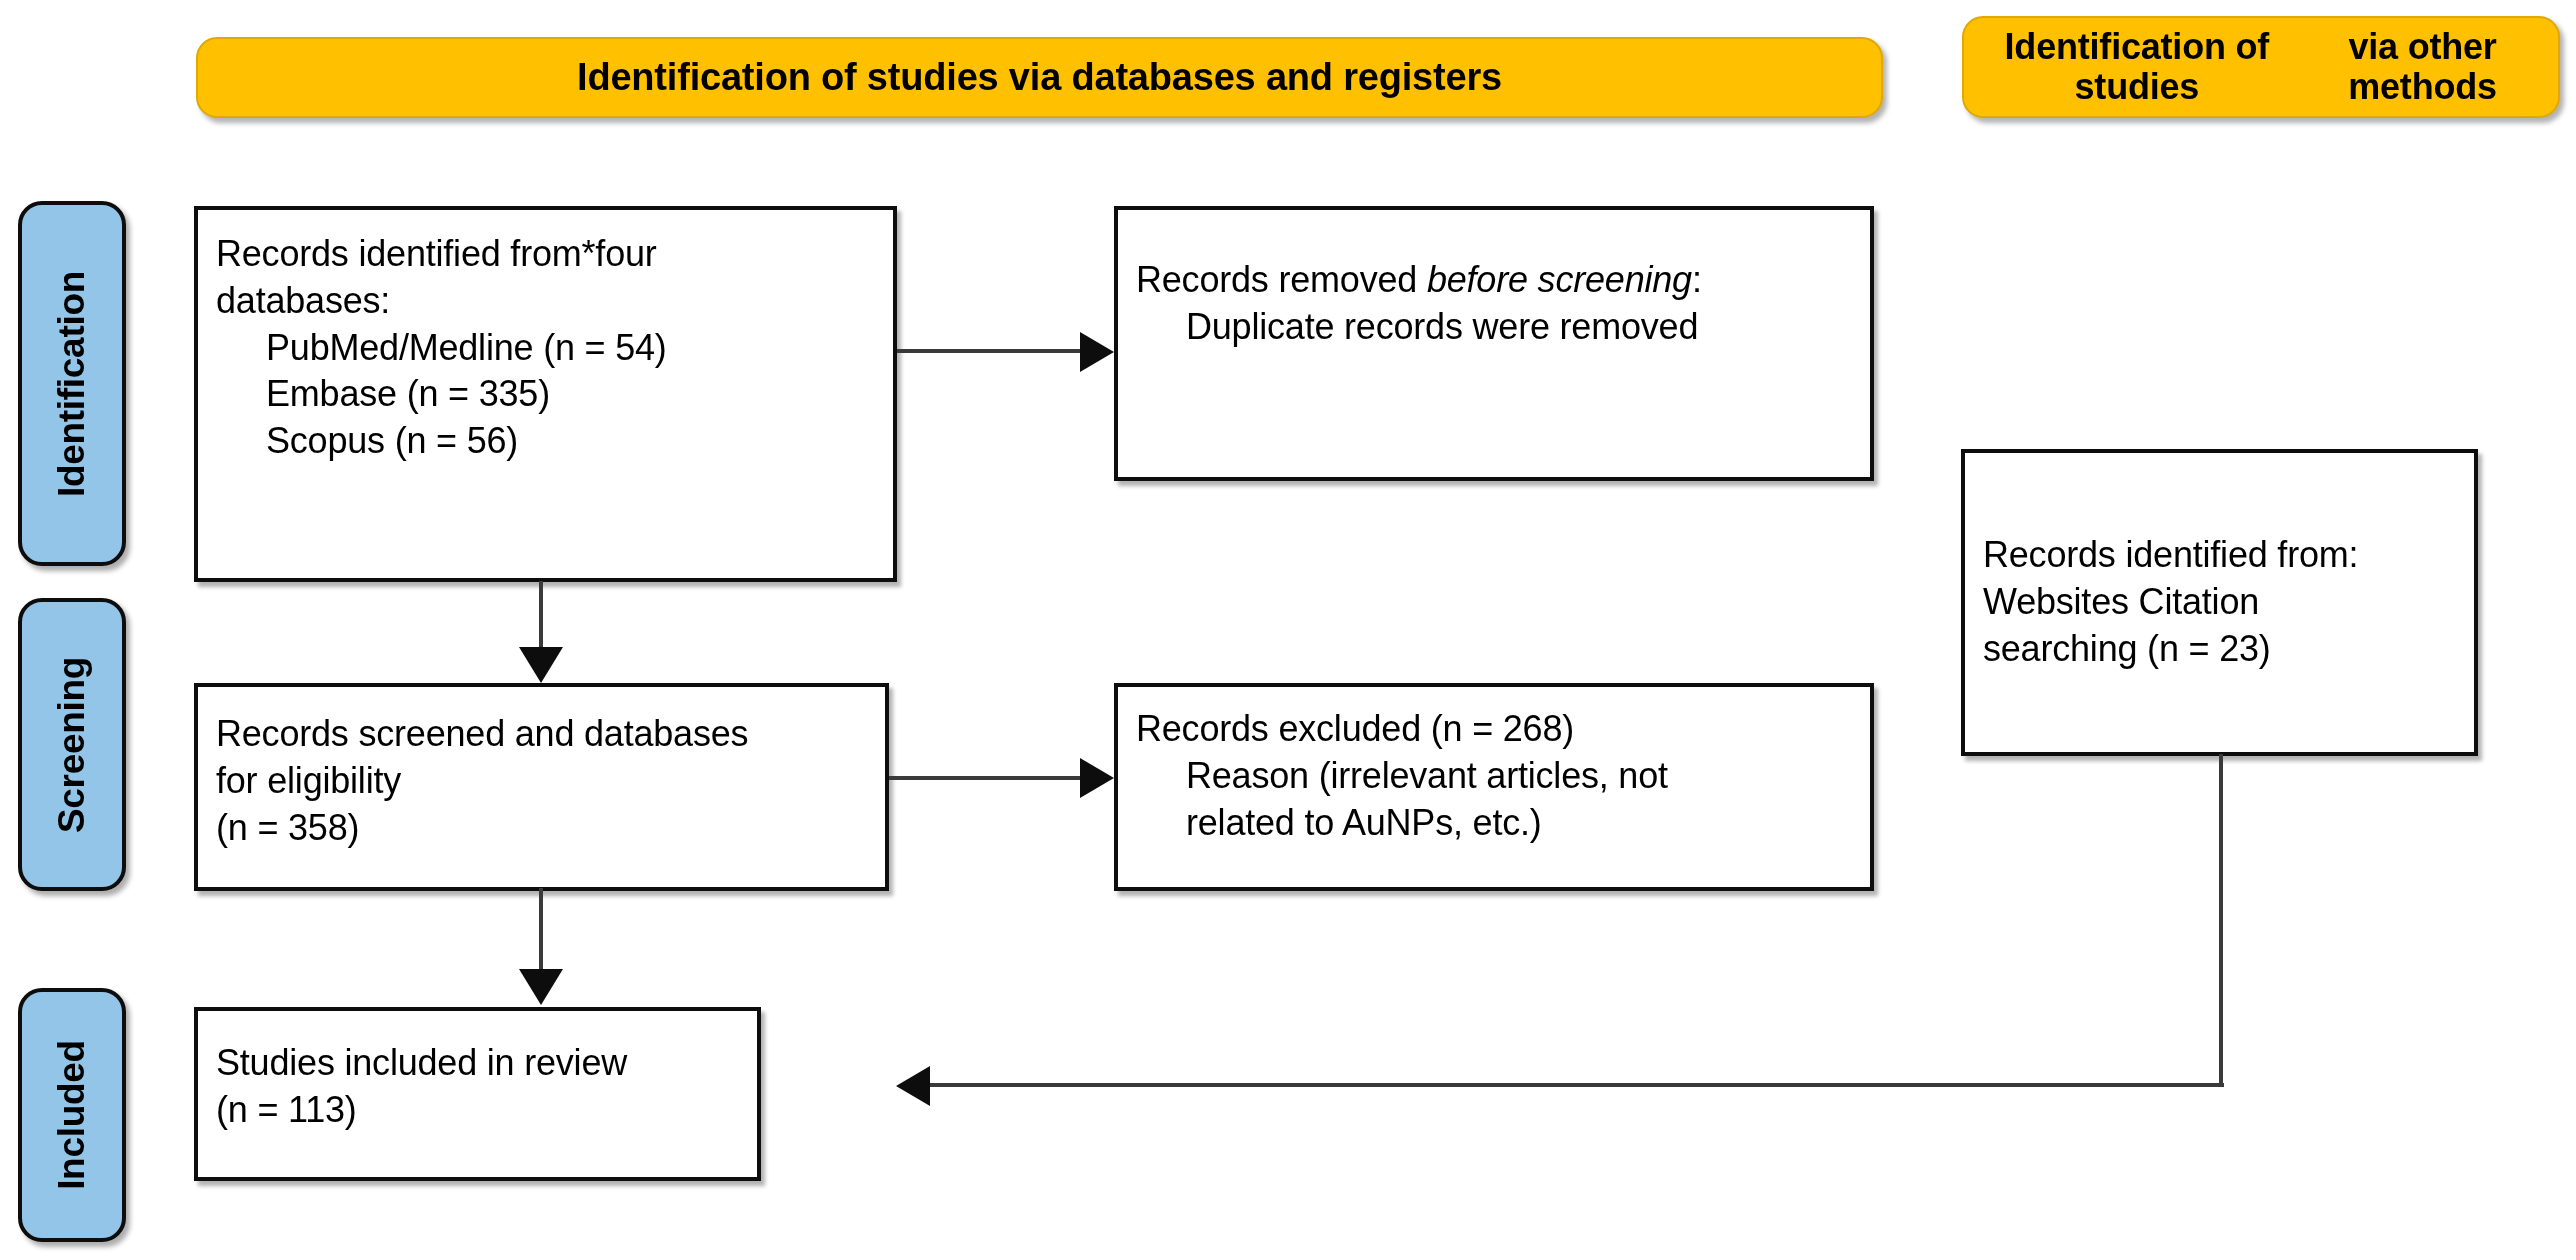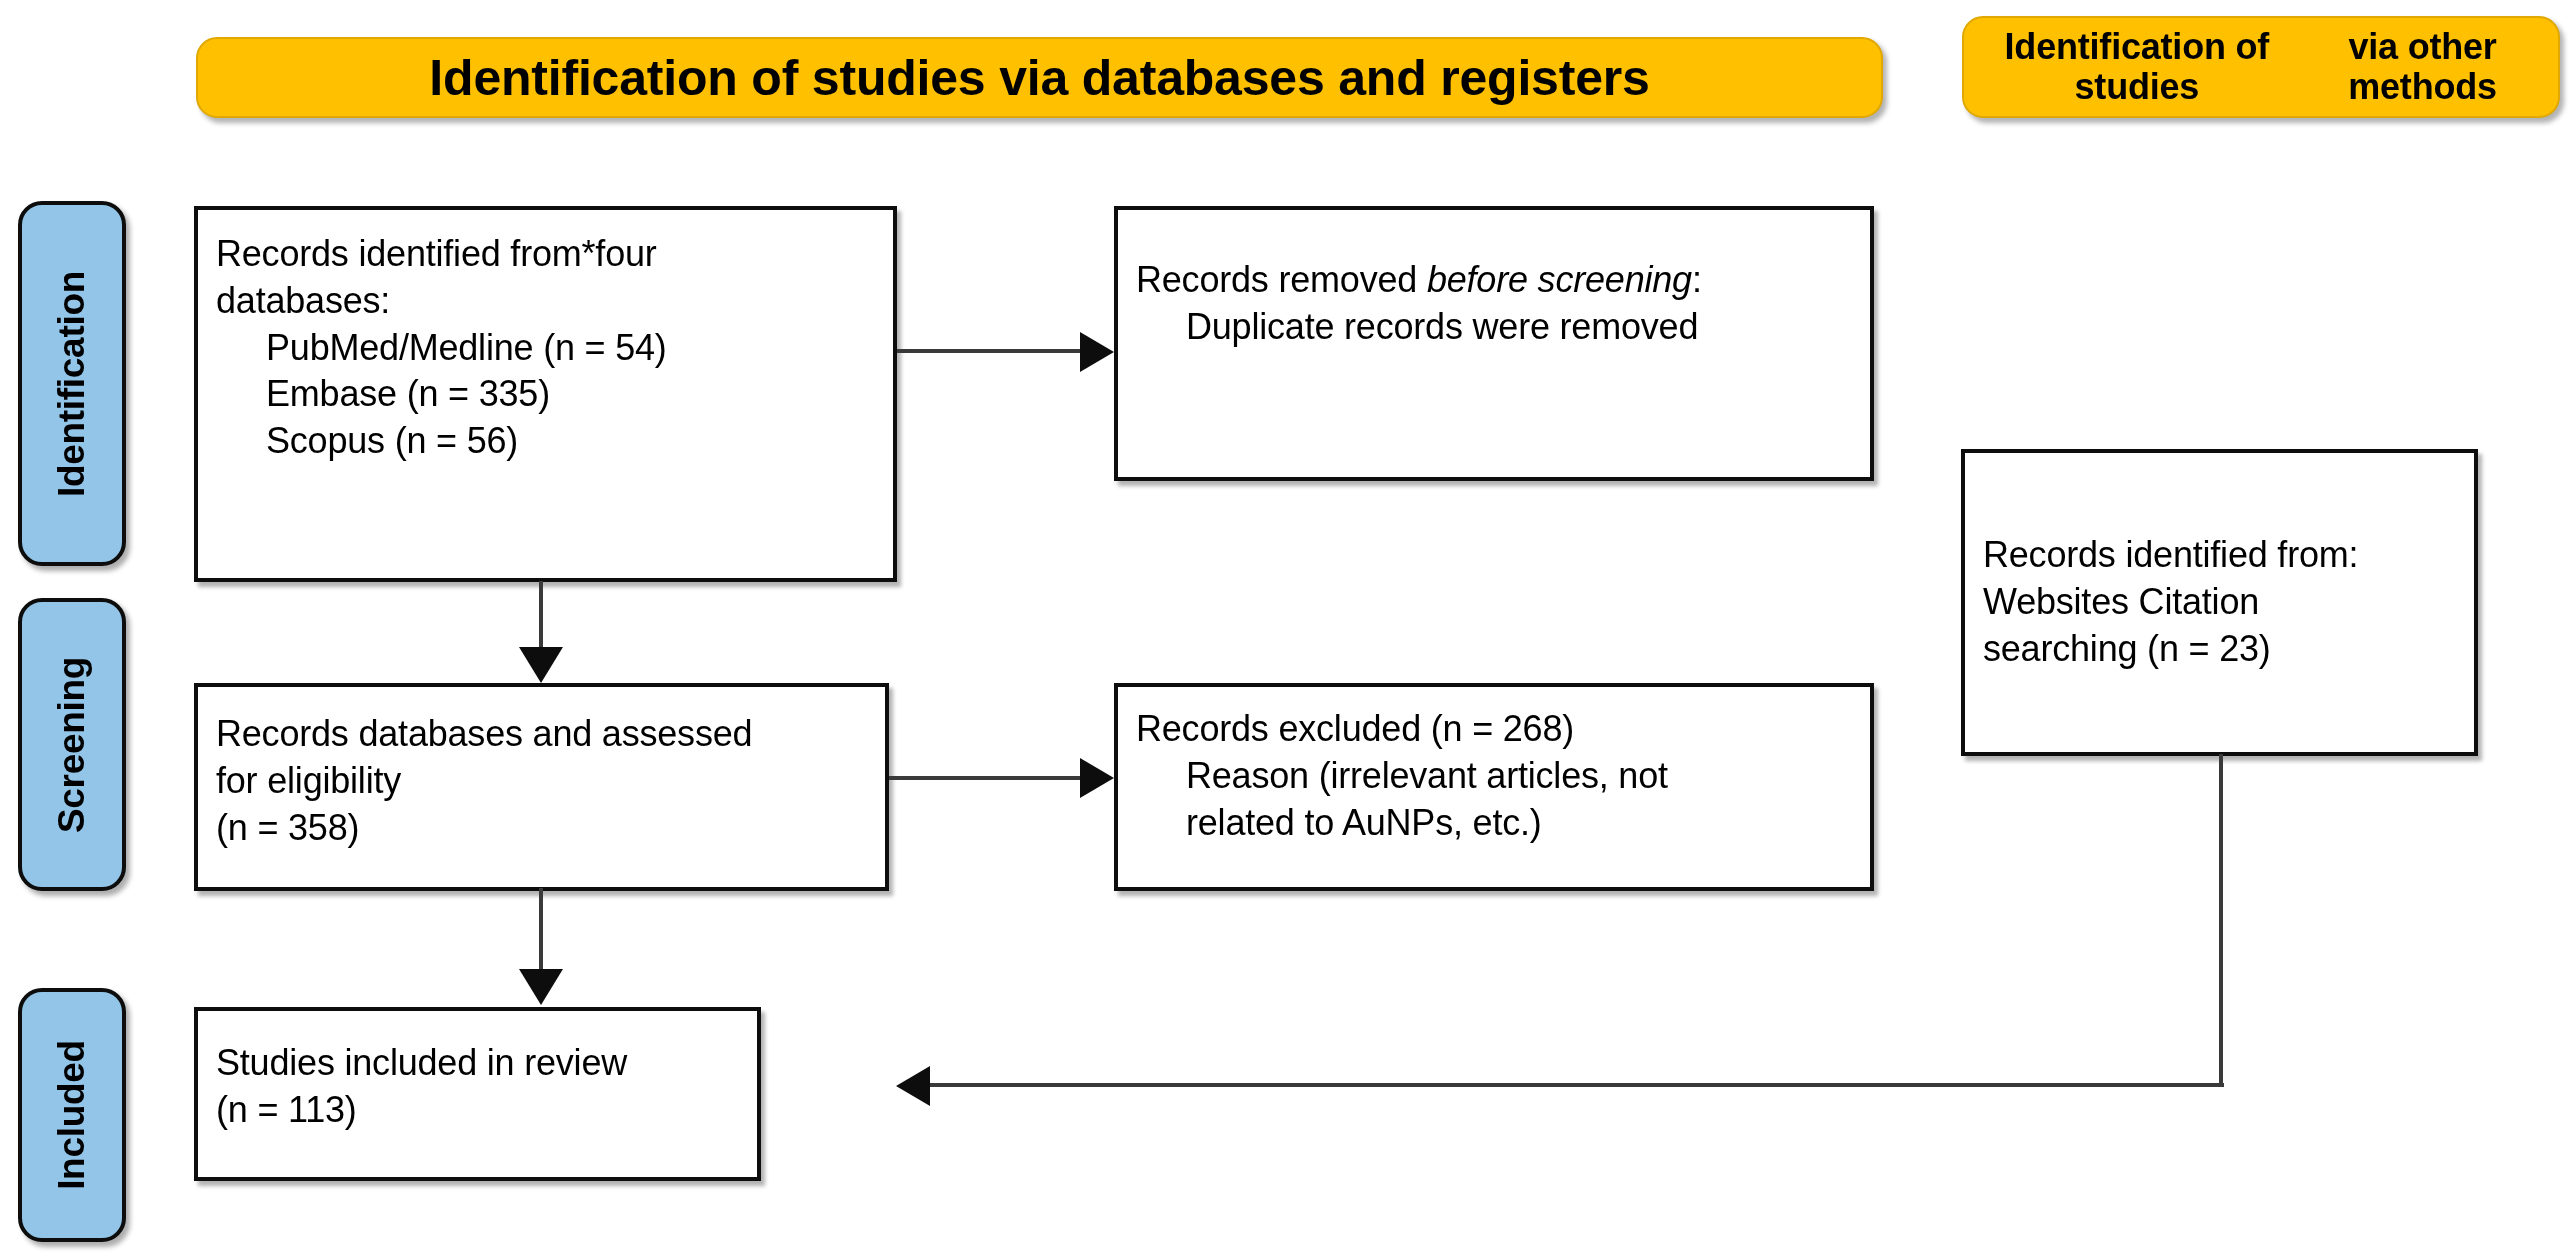--- a/index.html
+++ b/index.html
@@ -32,21 +32,21 @@
     text-align: center;
     font-weight: bold;
     color: #000000;
     box-sizing: border-box;
     line-height: 1.12;
     letter-spacing: -0.2px;
   }
   #hdr-databases {
     left: 196px;  top: 37px;
     width: 1687px; height: 81px;
-    font-size: 50px;
+    font-size: 38px;
   }
   #hdr-other {
     left: 1962px; top: 16px;
     width: 598px;  height: 102px;
     font-size: 36px;
     padding: 0 11.3px;
   }
 
   
   .stage-tab {
@@ -170,21 +170,21 @@
     <span class="ln indent">Embase (n = 335)</span>
     <span class="ln indent">Scopus (n = 56)</span>
   </div>
 
   <div class="flow-box" id="box-removed">
     <span class="ln"><span>Records removed </span><span class="em">before screening</span><span>:</span></span>
     <span class="ln indent">Duplicate records were removed</span>
   </div>
 
   <div class="flow-box" id="box-screened">
-    <span class="ln">Records databases and assessed</span>
+    <span class="ln">Records screened and databases</span>
     <span class="ln">for eligibility</span>
     <span class="ln">(n = 358)</span>
   </div>
 
   <div class="flow-box" id="box-excluded">
     <span class="ln">Records excluded (n = 268)</span>
     <span class="ln indent">Reason (irrelevant articles, not</span>
     <span class="ln indent">related to AuNPs, etc.)</span>
   </div>
 

